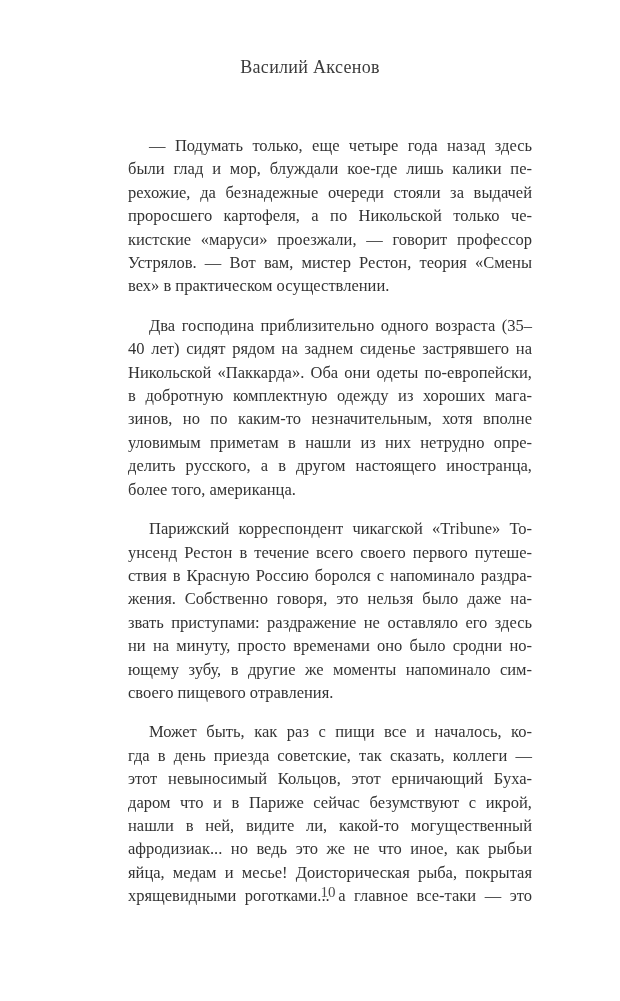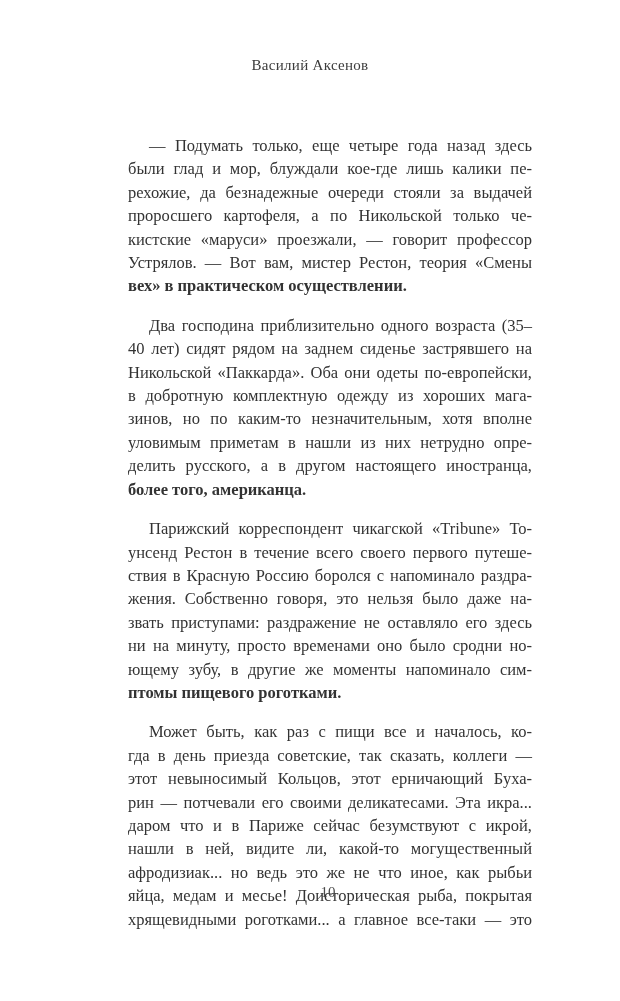--- a/index.html
+++ b/index.html
@@ -15,21 +15,21 @@
     font-family: "Liberation Serif", "DejaVu Serif", serif;
     color: #343434;
     overflow: hidden;
   }
   .running-header {
     position: absolute;
     top: 57px;
     left: 0;
     width: 100%;
     text-align: center;
-    font-size: 15px;
+    font-size: 18px;
     letter-spacing: 0.3px;
     color: #3c3c3c;
   }
   .text-block {
     position: absolute;
     top: 118px;
     left: 112px;
     width: 436px;
     font-size: 16.5px;
     line-height: 23.4px;
@@ -42,21 +42,20 @@
     text-align: justify;
     text-align-last: justify;
     min-height: 23.4px;
   }
   .paragraph .line.first {
     text-indent: 21px;
   }
   .paragraph .line.last {
     text-align: center;
     text-align-last: left;
-    font-weight: bold;
   }
   .page-number {
     position: absolute;
     top: 884px;
     left: 0;
     width: 100%;
     text-align: center;
     font-size: 15px;
     color: #4a4a4a;
     padding-left: 18px;
@@ -89,27 +88,26 @@
         <div class="line last">более того, американца.</div>
       </div>
       <div class="paragraph">
         <div class="line first">Парижский корреспондент чикагской «Tribune» То-</div>
         <div class="line">унсенд Рестон в течение всего своего первого путеше-</div>
         <div class="line">ствия в Красную Россию боролся с напоминало раздра-</div>
         <div class="line">жения. Собственно говоря, это нельзя было даже на-</div>
         <div class="line">звать приступами: раздражение не оставляло его здесь</div>
         <div class="line">ни на минуту, просто временами оно было сродни но-</div>
         <div class="line">ющему зубу, в другие же моменты напоминало сим-</div>
-        <div class="line last">птомы пищевого роготками.</div>
+        <div class="line last">своего пищевого отравления.</div>
       </div>
       <div class="paragraph">
         <div class="line first">Может быть, как раз с пищи все и началось, ко-</div>
         <div class="line">гда в день приезда советские, так сказать, коллеги —</div>
         <div class="line">этот невыносимый Кольцов, этот ерничающий Буха-</div>
-        <div class="line">рин — потчевали его своими деликатесами. Эта икра...</div>
         <div class="line">даром что и в Париже сейчас безумствуют с икрой,</div>
         <div class="line">нашли в ней, видите ли, какой-то могущественный</div>
         <div class="line">афродизиак... но ведь это же не что иное, как рыбьи</div>
         <div class="line">яйца, медам и месье! Доисторическая рыба, покрытая</div>
         <div class="line">хрящевидными роготками... а главное все-таки — это</div>
       </div>
     </div>
 
   <div class="page-number">10</div>
 </div>

